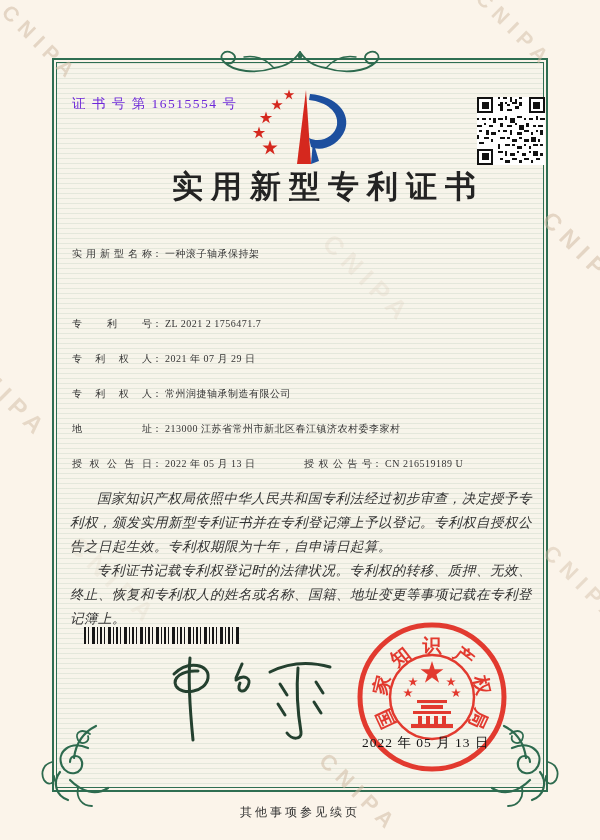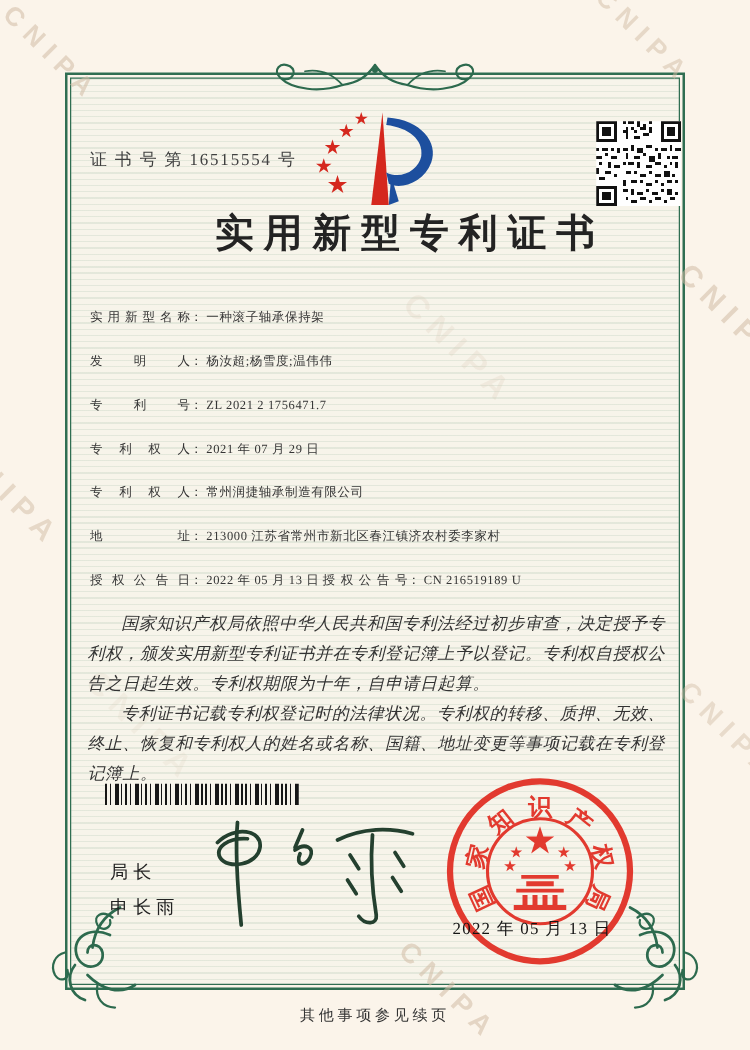--- a/index.html
+++ b/index.html
@@ -28,34 +28,34 @@
 
   
   .orn{position:absolute;z-index:3;}
   .orn svg{display:block;}
   .orn-top{left:214px;top:45px;}
   .orn-bl{left:30px;top:718px;}
   .orn-br{left:484px;top:718px;transform:scaleX(-1);}
   .orn path{stroke:#2d6a4e;fill:none;stroke-linecap:round;}
 
   
-  .cert-no{position:absolute;left:72px;top:95px;font-size:13.5px;color:#404040;
-           letter-spacing:1.5px;z-index:4;margin-top:24px;}
+  .cert-no{position:absolute;left:72px;top:95px;font-size:13.5px;color:#6d28d9;
+           letter-spacing:1.5px;z-index:4;}
   .logo{position:absolute;left:249px;top:84px;z-index:4;}
   .qr{position:absolute;left:477px;top:97px;z-index:4;}
   .title{position:absolute;left:0;top:166px;width:100%;text-align:center;margin:0;
          font-size:31px;font-weight:700;color:#232323;letter-spacing:8px;text-indent:8px;z-index:4;padding-left:24px;}
 
   
   .row{position:absolute;left:72px;width:470px;font-size:10px;color:#353535;z-index:4;white-space:nowrap;}
   .flabel{display:inline-block;width:80px;text-align:justify;text-align-last:justify;
           vertical-align:top;}
   .fcolon{display:inline-block;}
   .fvalue{display:inline-block;margin-left:3px;letter-spacing:.5px;}
-  .pair2{display:inline-block;}
+  .pair2{display:inline-block;margin-left:46px;}
   .pair2 .flabel{width:68px;}
 
   
   .body-text{position:absolute;left:70px;top:487px;width:462px;z-index:4;
              font-size:13.5px;line-height:24px;color:#333;text-align:justify;
              letter-spacing:.5px;}
   .body-text p{margin:0;text-indent:2em;font-style:italic;}
 
   
   .barcode{position:absolute;left:84px;top:627px;width:155px;height:17px;z-index:4;
@@ -250,23 +250,20 @@
           <rect x="25" y="26" width="2" height="1"></rect>
       </g>
     </svg>
   </div>
 
   <h1 class="title">实用新型专利证书</h1>
 
   <div class="row" style="top:247px">
     <span class="flabel">实用新型名称</span><span class="fcolon">：</span><span class="fvalue">一种滚子轴承保持架</span>
   </div>
-  <div class="row" style="top:282px">
-    <span class="flabel">发明人</span><span class="fcolon">：</span><span class="fvalue">杨汝超;杨雪度;温伟伟</span>
-  </div>
   <div class="row" style="top:317px">
     <span class="flabel">专利号</span><span class="fcolon">：</span><span class="fvalue">ZL 2021 2 1756471.7</span>
   </div>
   <div class="row" style="top:352px">
     <span class="flabel">专利权人</span><span class="fcolon">：</span><span class="fvalue">2021 年 07 月 29 日</span>
   </div>
   <div class="row" style="top:387px">
     <span class="flabel">专利权人</span><span class="fcolon">：</span><span class="fvalue">常州润捷轴承制造有限公司</span>
   </div>
   <div class="row" style="top:422px">
@@ -279,24 +276,20 @@
     </span>
   </div>
 
   <div class="body-text">
     <p>国家知识产权局依照中华人民共和国专利法经过初步审查，决定授予专利权，颁发实用新型专利证书并在专利登记簿上予以登记。专利权自授权公告之日起生效。专利权期限为十年，自申请日起算。</p>
     <p>专利证书记载专利权登记时的法律状况。专利权的转移、质押、无效、终止、恢复和专利权人的姓名或名称、国籍、地址变更等事项记载在专利登记簿上。</p>
   </div>
 
   <div class="barcode"></div>
 
-  <div class="signer">
-    <div>局长</div>
-    <div>申长雨</div>
-  </div>
 
   <div class="signature">
     <svg width="185" height="95" viewBox="0 0 185 95">
       <path d="M30,8 C28,30 30,60 33,90"></path>
       <path d="M14,24 C28,10 50,14 48,28 C46,42 22,46 16,36 C12,28 22,20 38,21"></path>
       <path d="M82,14 L76,28"></path>
       <path d="M76,30 C84,24 92,28 88,36 C84,44 76,42 80,33"></path>
       <path d="M110,22 C130,12 152,12 170,17"></path>
       <path d="M138,18 C136,42 138,64 141,82 C142,90 132,90 127,83"></path>
       <path d="M120,34 l7,11"></path>

